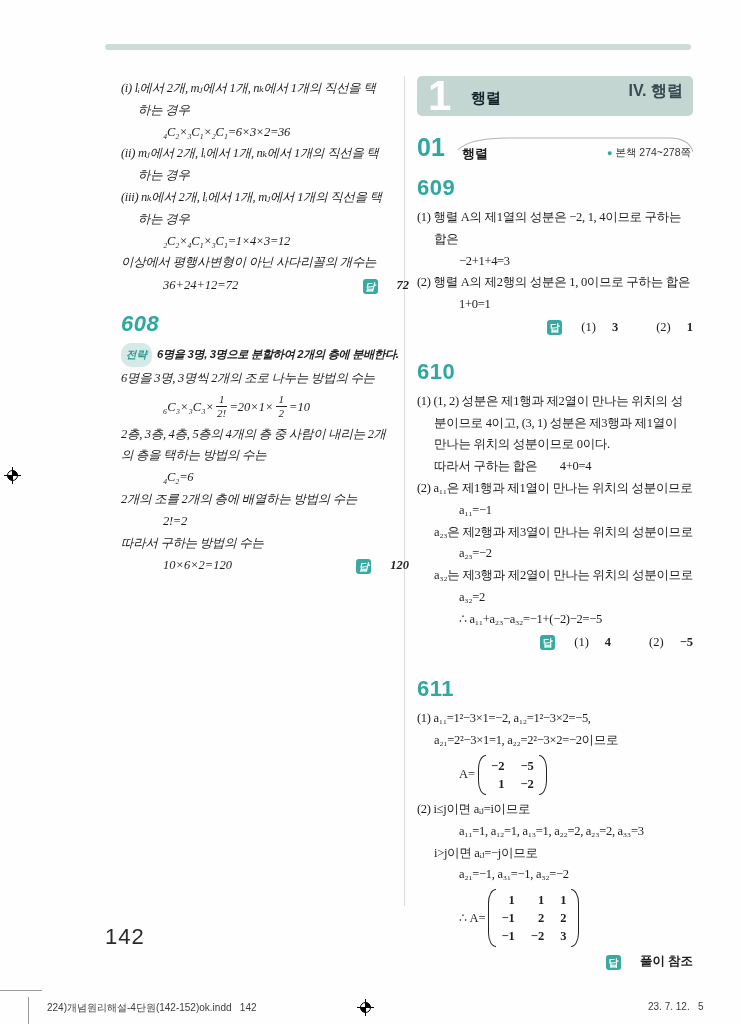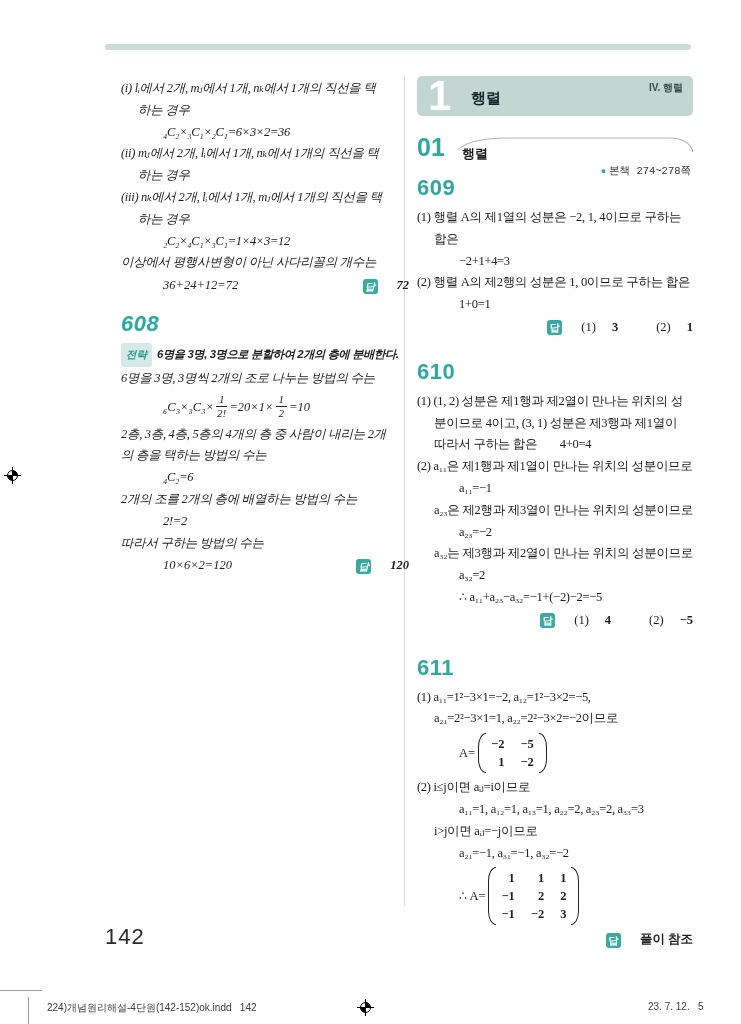--- a/index.html
+++ b/index.html
@@ -29,21 +29,21 @@
   .ansrow .spacer{flex:1;}
   .badge{display:inline-block;width:15px;height:15px;border-radius:3px;background:#3aa9a1;
          color:#fff;font-family:"Liberation Sans","DejaVu Sans",sans-serif;font-size:10px;
          font-weight:700;line-height:15px;text-align:center;margin-right:6px;flex:0 0 auto;}
   .ansval{font-weight:700;}
   .anslabel{margin-right:3px;}
   .ansgap{display:inline-block;width:12px;}
 
   
   .stratrow{display:flex;align-items:center;line-height:21.8px;margin-bottom:1px;}
-  .sbadge{display:inline-block;background:#d5e9e6;color:#2f9a91;border-radius:3px;
+  .sbadge{display:inline-block;background:#d5e9e6;color:#2f9a91;border-radius:10px;
           font-family:"Liberation Sans","DejaVu Sans",sans-serif;font-size:10.5px;font-weight:700;
           padding:1px 5px;margin-right:5px;flex:0 0 auto;}
   .strattext{font-family:"Liberation Sans","DejaVu Sans",sans-serif;font-weight:700;
              font-size:11.3px;letter-spacing:-0.4px;color:#222;white-space:pre;}
 
   
   .eqrow{display:flex;align-items:center;padding-left:42px;font-size:12.5px;line-height:34px;}
   .frac{display:inline-flex;flex-direction:column;align-items:center;margin:0 2px;
         font-size:11px;line-height:13px;vertical-align:middle;}
   .frac .num{border-bottom:1px solid #222;padding:0 3px 0;}
@@ -62,30 +62,30 @@
   .cols2{grid-template-columns:repeat(2,auto);}
   .cols3{grid-template-columns:repeat(3,auto);}
 
   
   .banner{position:relative;height:40px;background:#c3d6d2;border-radius:5px;margin-bottom:18px;}
   .banner .big-no{position:absolute;left:11px;top:-3px;font-family:"Liberation Sans","DejaVu Sans",sans-serif;
                   font-weight:700;font-size:42px;line-height:46px;color:#ffffff;}
   .banner .b-title{position:absolute;left:54px;top:13px;font-family:"Liberation Sans","DejaVu Sans",sans-serif;
                   font-weight:700;font-size:15px;color:#16232b;}
   .banner .b-unit{position:absolute;right:10px;top:5px;font-family:"Liberation Sans","DejaVu Sans",sans-serif;
-                  font-weight:700;font-size:10px;color:#3a4a52;}
+                  font-weight:700;font-size:16px;color:#3a4a52;}
 
   
   .sect{position:relative;height:36px;margin-bottom:4px;}
   .sect .s-no{position:absolute;left:0;top:0;font-family:"Liberation Sans","DejaVu Sans",sans-serif;
               font-weight:700;font-size:25px;line-height:26px;color:#2fa89f;}
   .sect .s-title{position:absolute;left:45px;top:11px;font-family:"Liberation Sans","DejaVu Sans",sans-serif;
               font-weight:700;font-size:13px;color:#1c1c1c;}
   .sect svg{position:absolute;left:0;top:0;}
-  .sect .s-ref{position:absolute;right:2px;top:30px;font-family:Liberation Mono, monospace;
+  .sect .s-ref{position:absolute;right:2px;top:12px;font-family:Liberation Sans, sans-serif;
               font-size:10.5px;color:#333;}
   .sect .s-bullet{color:#2fa89f;font-size:9px;margin-right:3px;}
 
   
   .pageno{position:absolute;left:105px;top:924px;font-family:"Liberation Sans","DejaVu Sans",sans-serif;
           font-size:22px;letter-spacing:1px;color:#2a2a2a;}
   .trim-h{position:absolute;left:0;top:990px;width:42px;height:1px;background:#9a9a9a;}
   .trim-v{position:absolute;left:28px;top:997px;width:1px;height:27px;background:#9a9a9a;}
   .foot{position:absolute;top:1001px;font-family:"Liberation Sans","DejaVu Sans",sans-serif;
         font-size:10px;color:#3c3c3c;white-space:pre;}
@@ -198,20 +198,21 @@
         <span class="ansgap"></span>
         <span class="anslabel">(2)</span>
         <span class="ansval">1</span>
       </div>
     </div>
 
     <div>
       <div class="prob-head" style="margin-top:21px;">610</div>
       <div class="line">(1) (1, 2) 성분은 제1행과 제2열이 만나는 위치의 성</div>
       <div class="line i1">분이므로 4이고, (3, 1) 성분은 제3행과 제1열이</div>
+      <div class="line i1">만나는 위치의 성분이므로 0이다.</div>
       <div class="line i1">따라서 구하는 합은        4+0=4</div>
       <div class="line">(2) a₁₁은 제1행과 제1열이 만나는 위치의 성분이므로</div>
       <div class="line i2 math">a₁₁=−1</div>
       <div class="line i1">a₂₃은 제2행과 제3열이 만나는 위치의 성분이므로</div>
       <div class="line i2 math">a₂₃=−2</div>
       <div class="line i1">a₃₂는 제3행과 제2열이 만나는 위치의 성분이므로</div>
       <div class="line i2 math">a₃₂=2</div>
       <div class="line i2 math">∴ a₁₁+a₂₃−a₃₂=−1+(−2)−2=−5</div>
       <div class="ansrow">
         <span class="spacer"></span>

